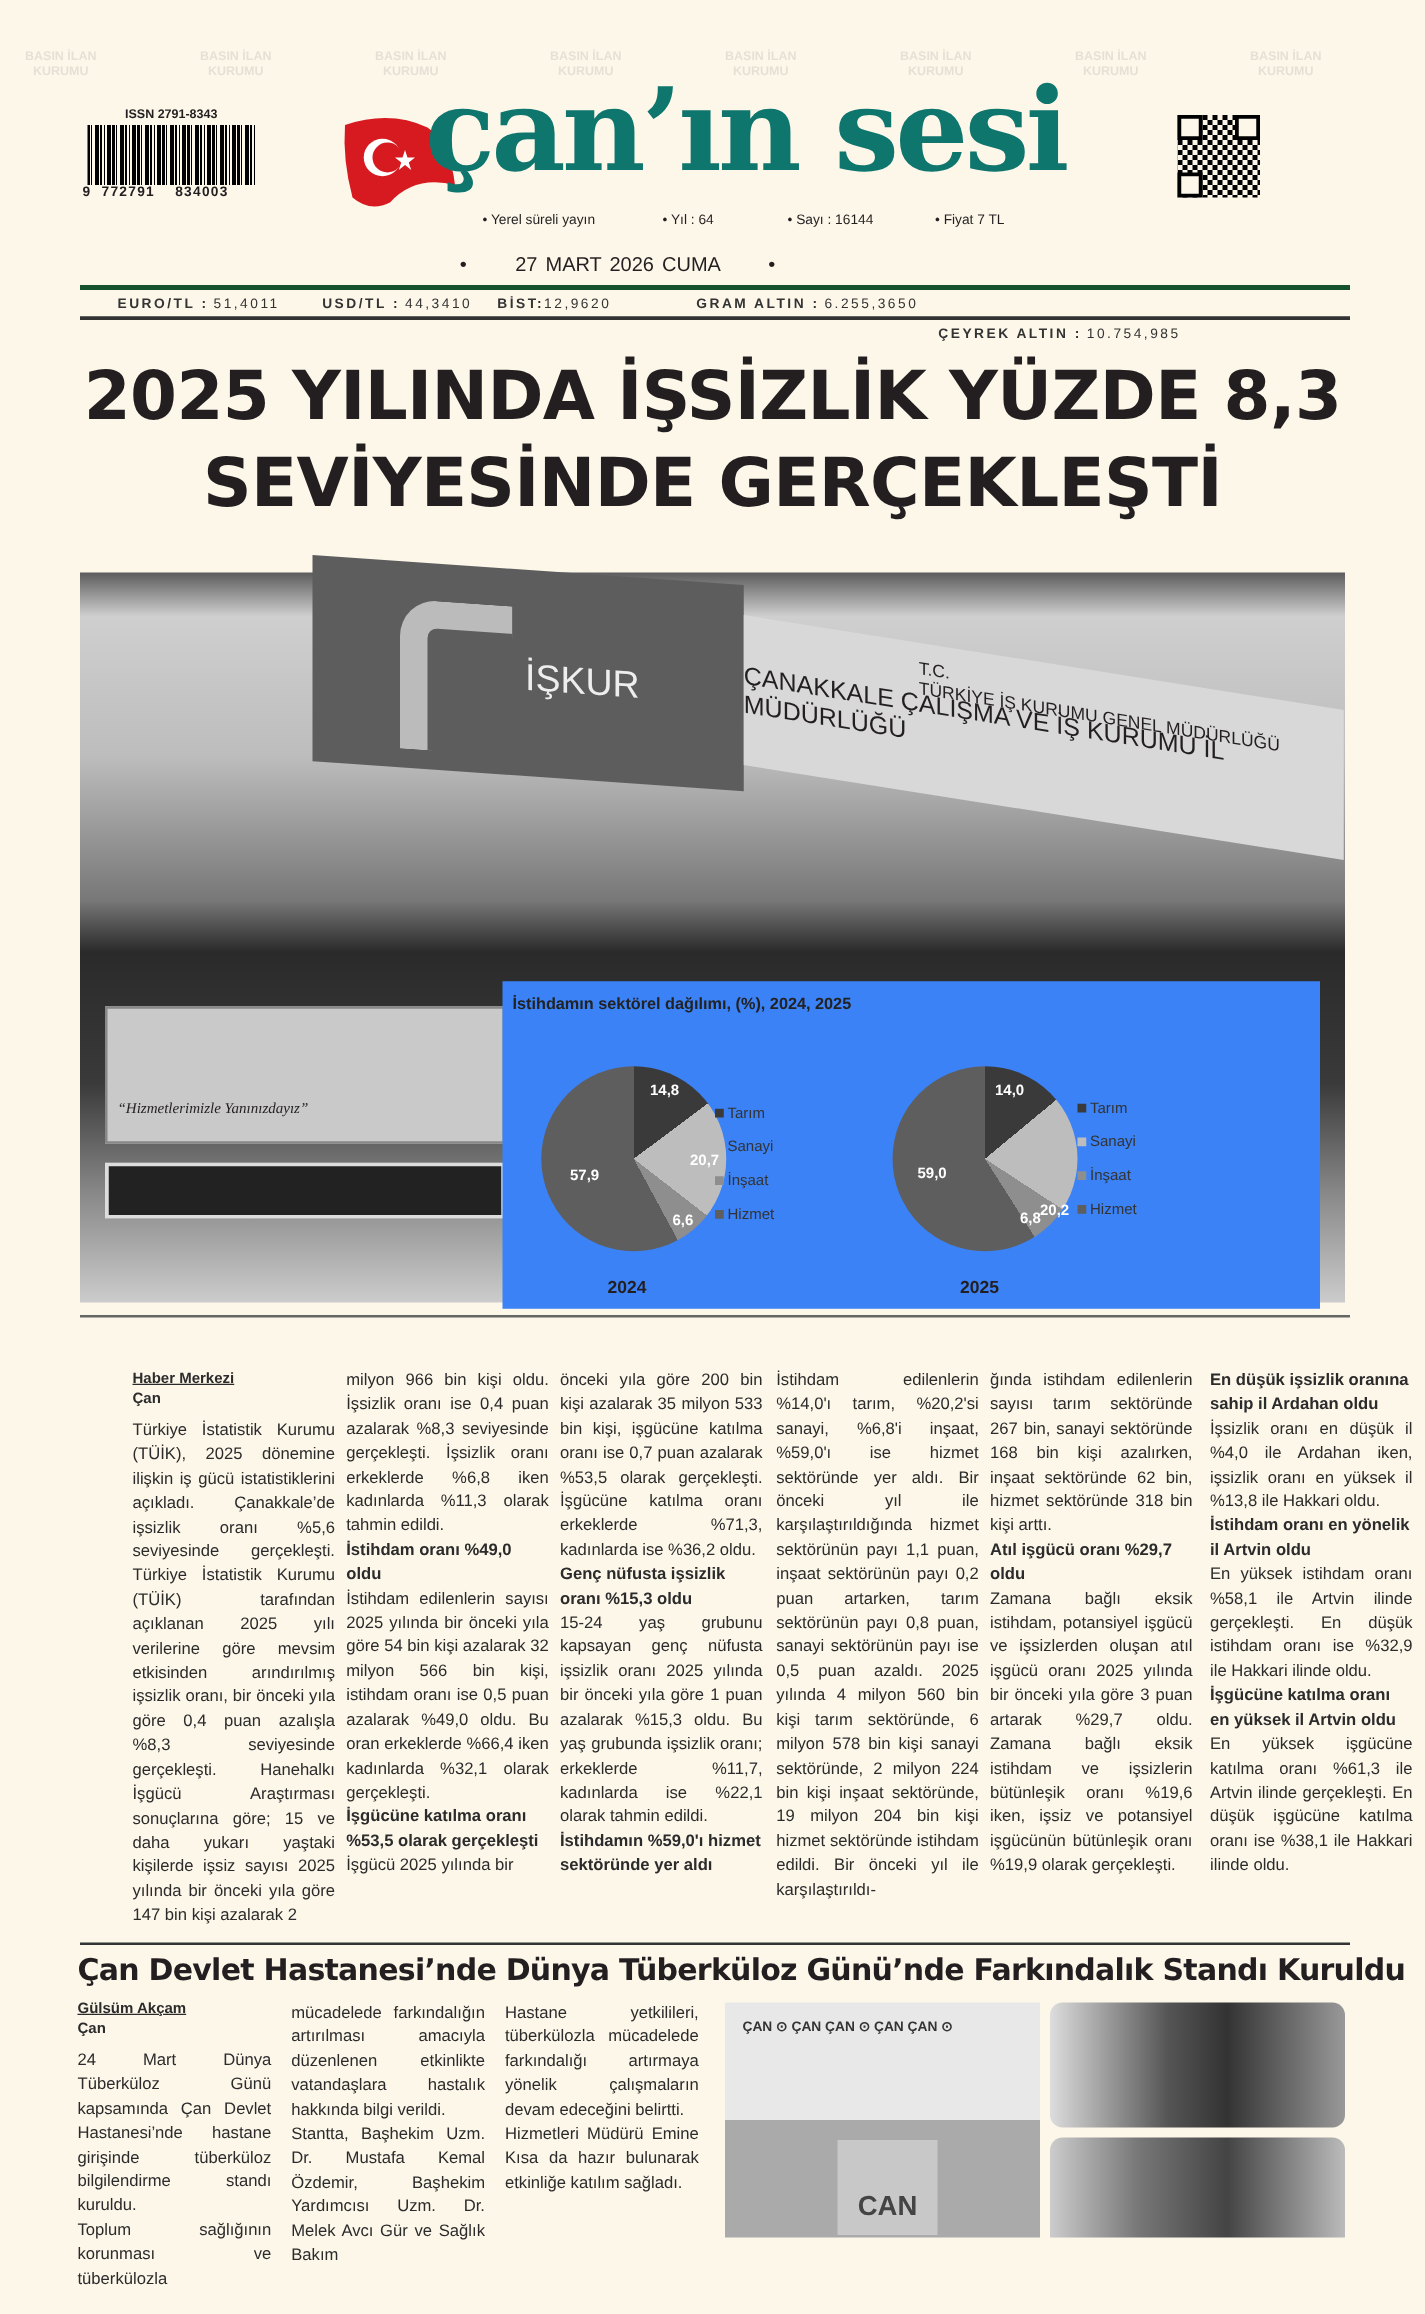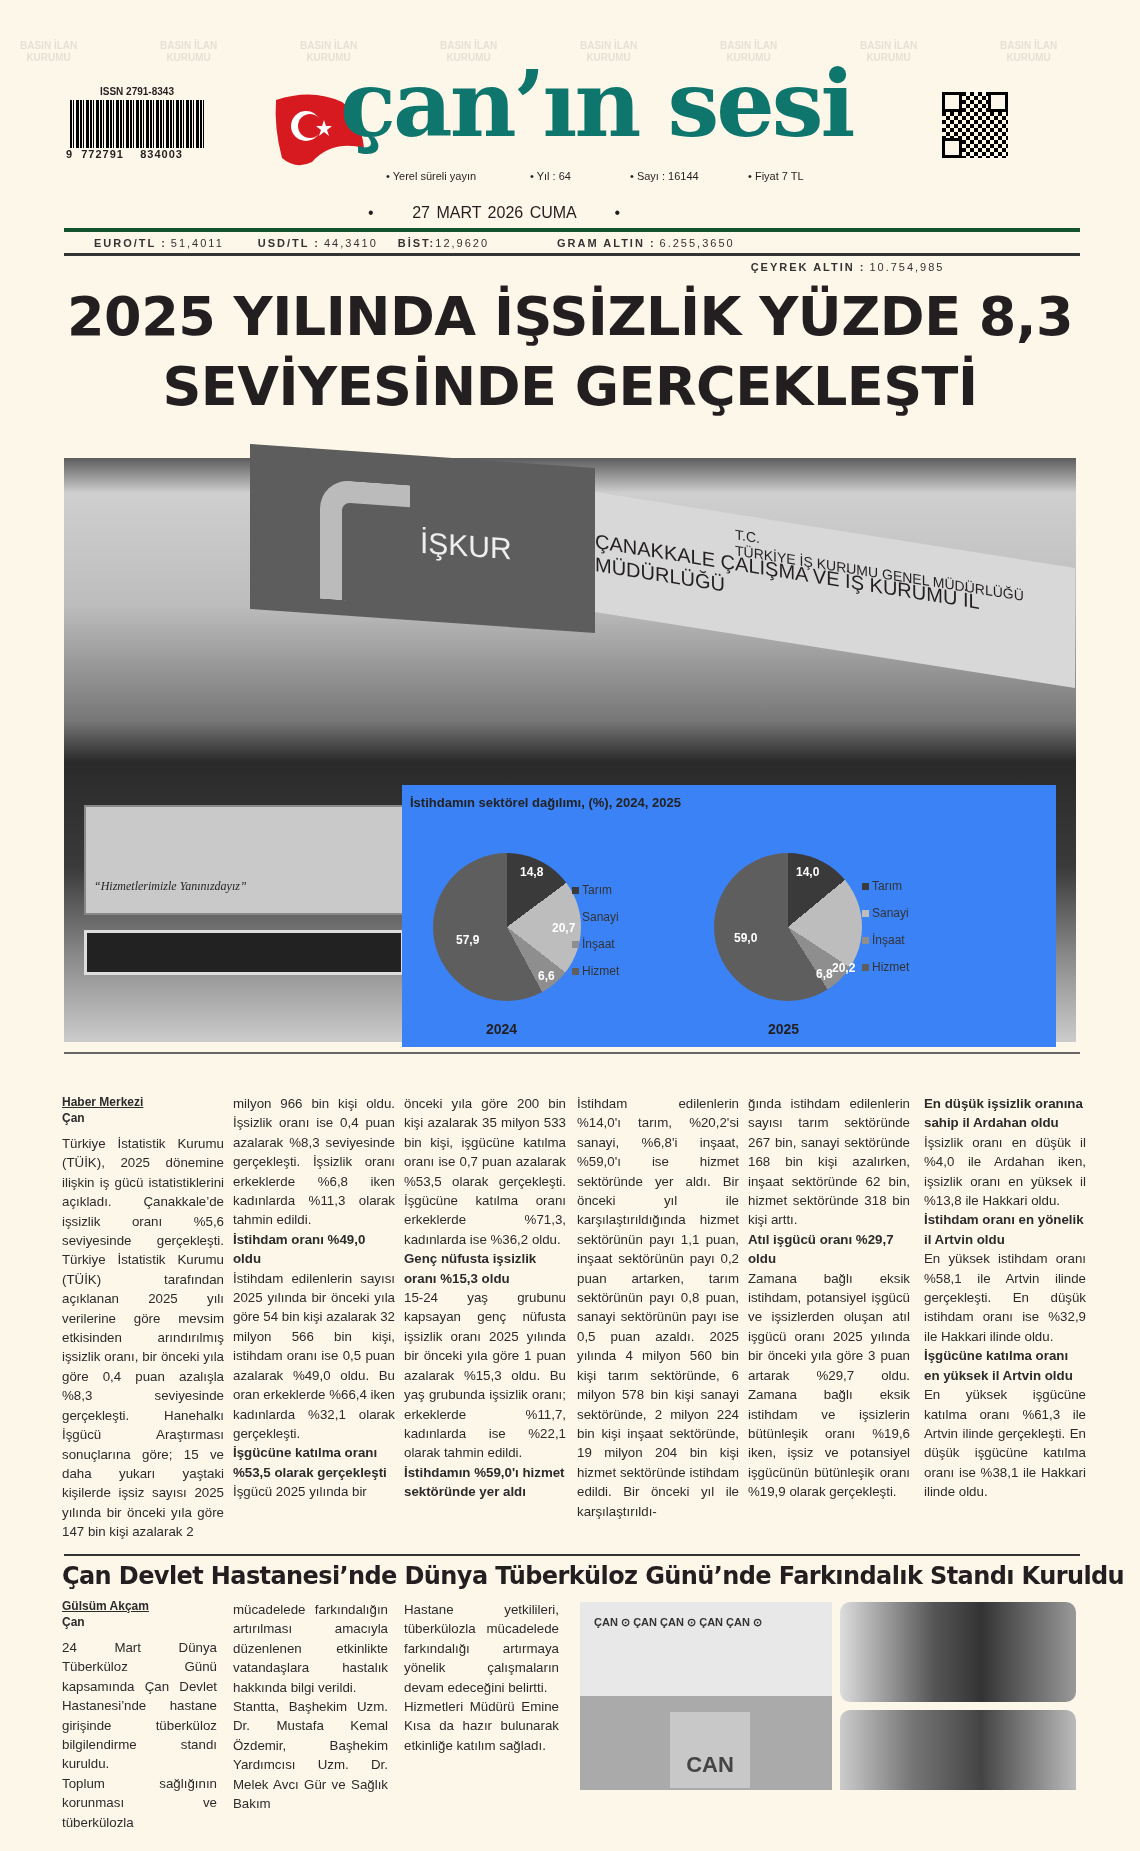--- a/index.html
+++ b/index.html
@@ -38,21 +38,21 @@
   
   .chart { left: 402px; top: 785px; width: 654px; height: 262px; background: #3b82f6; }
   .chart-title { left: 8px; top: 10px; font: bold 13px "Liberation Sans", sans-serif; color:#222; }
   .pie { width: 148px; height: 148px; border-radius: 50%; }
   .pie-label { font: bold 12px "Liberation Sans", sans-serif; color: #fff; position: absolute; }
   .legend { font: 12px "Liberation Sans", sans-serif; color:#333; line-height: 27px; }
   .legend .sw { display:inline-block; width:7px; height:7px; margin-right:3px; vertical-align: middle; }
   .year { font: bold 14px "Liberation Sans", sans-serif; position:absolute; }
   .rule { left: 64px; width: 1016px; height: 2px; background: #333; }
   
-  .col { top: 1094px; width: 162px; font: 13.3px "Liberation Sans", sans-serif; line-height: 19.4px; text-align: justify; color: #2b2b2b; }
+  .col { top: 1094px; width: 162px; font: 13.3px "Liberation Sans", sans-serif; line-height: 19.4px; text-align: justify; color: #2b2b2b; margin-left: 44px; }
   .col p { margin-bottom: 0; }
   .col h4 { font-weight: bold; font-size: 13.3px; line-height: 19.4px; text-align: left; }
   .byline { font-weight: bold; font-size: 12px; line-height: 16px; margin-bottom: 8px; }
   .byline .n { text-decoration: underline; }
   .headline2 { left: 62px; top: 1562px; width: 1020px; font: bold 24px "DejaVu Sans", sans-serif; letter-spacing: -0.6px; color:#231f20; white-space: nowrap; }
   .col2 { top: 1598px; width: 155px; font: 13.3px "Liberation Sans", sans-serif; line-height: 19.4px; text-align: justify; color:#2b2b2b; }
   .ph { background: #777; overflow: hidden; }
   .ph1 { left: 580px; top: 1602px; width: 252px; height: 188px; background: linear-gradient(180deg,#e8e8e8 0%,#e8e8e8 50%,#aaa 50%,#aaa 100%); }
   .ph1 .logo-row { position:absolute; left: 14px; top: 10px; font: bold 11px "Liberation Sans", sans-serif; color:#333; line-height: 20px; width: 220px; }
   .ph1 .stand { position:absolute; left: 90px; top: 110px; width: 80px; height: 76px; background: #c8c8c8; text-align: center; font: bold 22px "Liberation Sans", sans-serif; color:#444; padding-top: 40px; }

